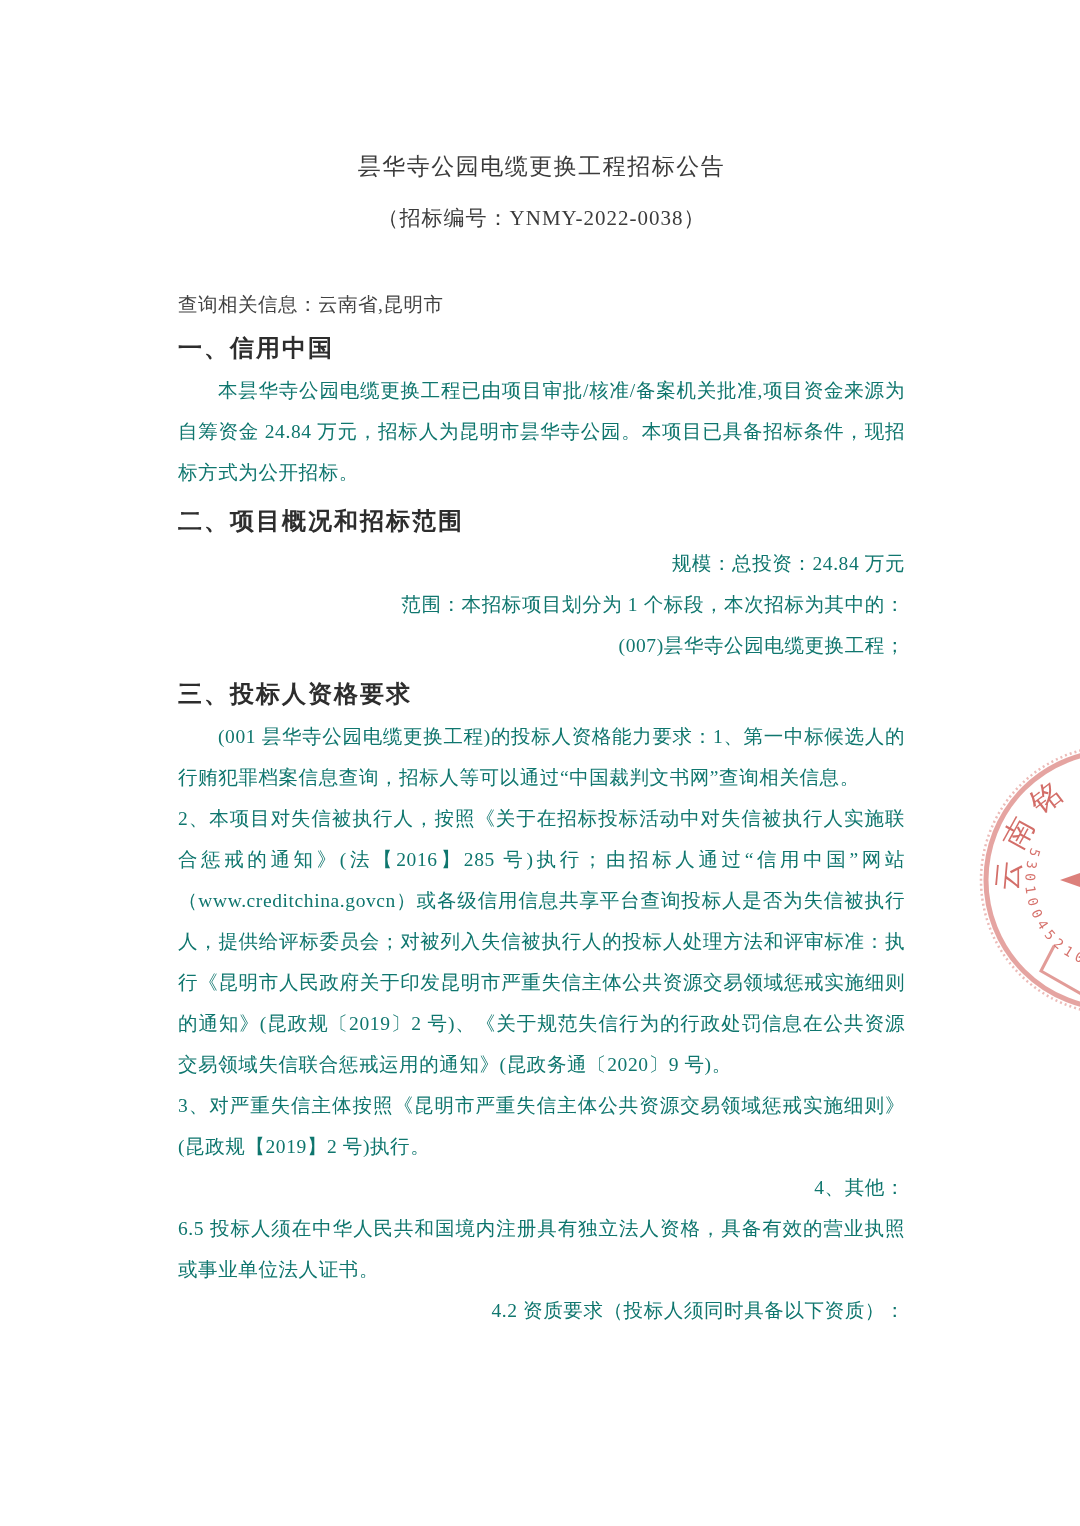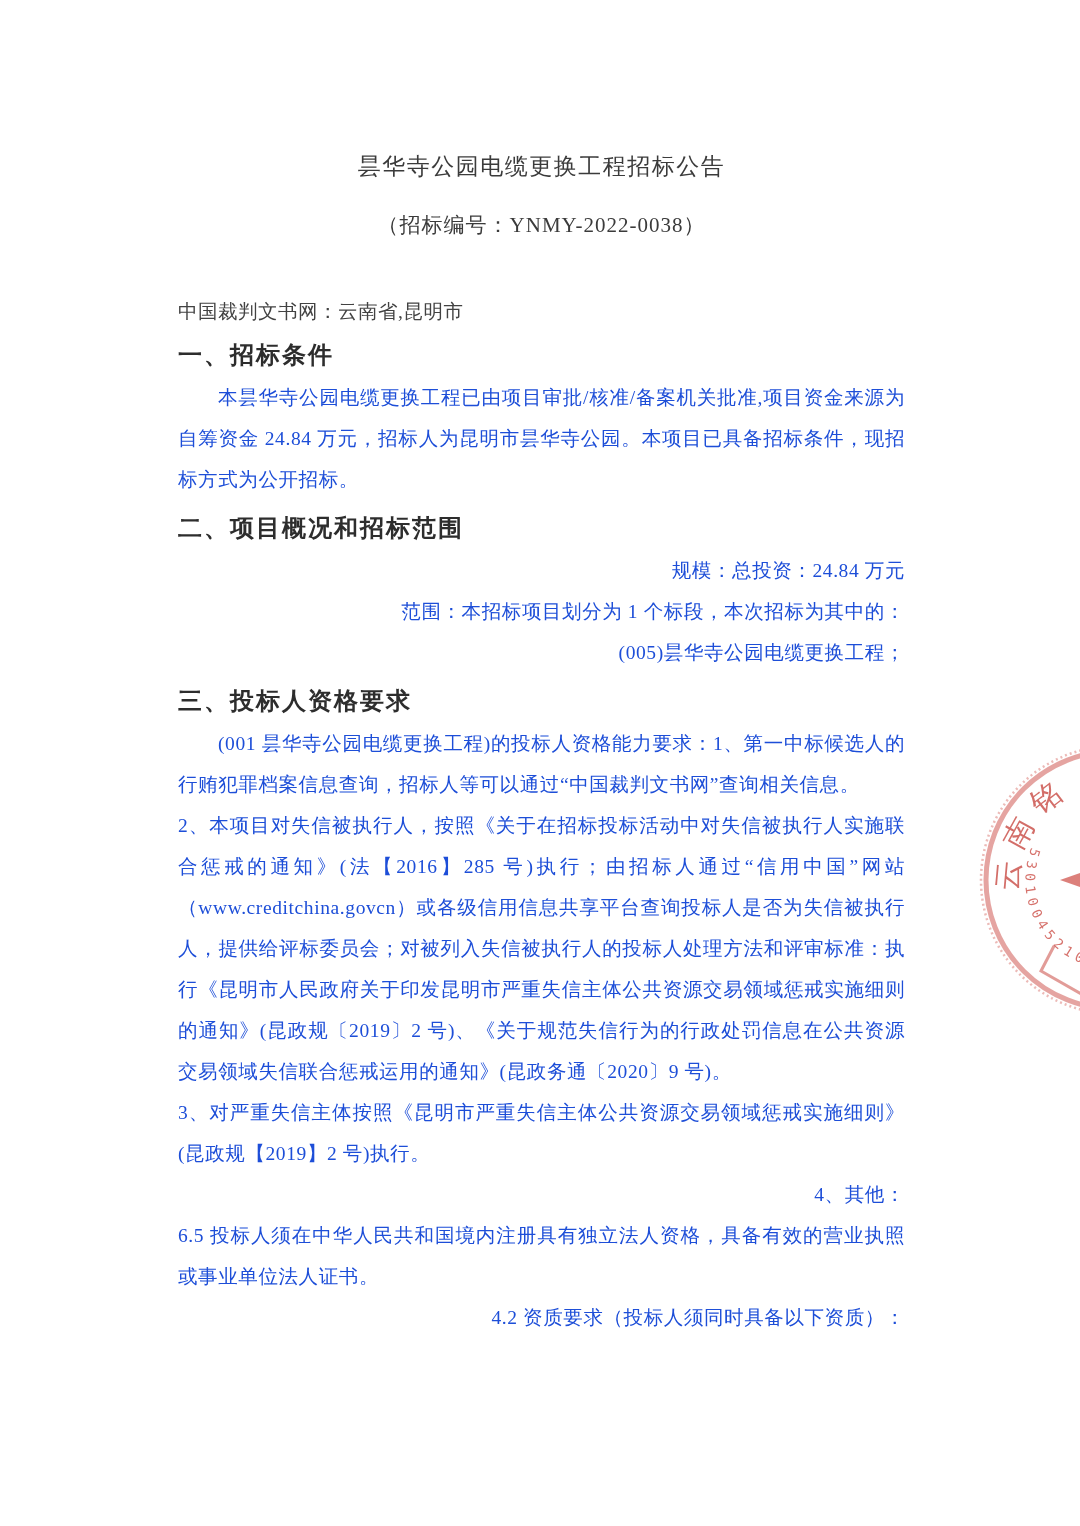--- a/index.html
+++ b/index.html
@@ -19,21 +19,21 @@
   }
   .doc-title{
     margin-top:150px;
     text-align:center;
     font-size:23px;
     line-height:34px;
     letter-spacing:1.5px;
     color:#3b3b3b;
   }
   .doc-subtitle{
-    margin-top:25px;
+    margin-top:18px;
     text-align:center;
     font-size:21px;
     line-height:32px;
     letter-spacing:1px;
     color:#3b3b3b;
   }
   .location-line{
     margin-top:56px;
     font-size:19.5px;
     line-height:30px;
@@ -46,49 +46,49 @@
     line-height:34px;
     letter-spacing:2px;
     margin:11px 0 5px 0;
   }
   .para{
     font-size:19.5px;
     line-height:41px;
     letter-spacing:0.6px;
     margin:0;
     text-align:justify;
-    color:#1d4ed8;
+    color:#0f766e;
   }
   .para.indent{ text-indent:40px; }
   .para.single{ text-align:right; }
   
   .stamp{
     position:absolute;
     left:975px;top:740px;
     width:280px;height:280px;
   }
 </style>
 </head>
 <body>
 
 <div class="page">
   <div class="content">
 
     <div class="doc-title">昙华寺公园电缆更换工程招标公告</div>
     <div class="doc-subtitle">（招标编号：YNMY-2022-0038）</div>
 
-    <div class="location-line">中国裁判文书网：云南省,昆明市</div>
+    <div class="location-line">查询相关信息：云南省,昆明市</div>
 
-    <div class="sec-heading">一、招标条件</div>
+    <div class="sec-heading">一、信用中国</div>
     <p class="para indent">本昙华寺公园电缆更换工程已由项目审批/核准/备案机关批准,项目资金来源为自筹资金 24.84 万元，招标人为昆明市昙华寺公园。本项目已具备招标条件，现招标方式为公开招标。</p>
 
     <div class="sec-heading">二、项目概况和招标范围</div>
     <p class="para indent single">规模：总投资：24.84 万元</p>
     <p class="para indent single">范围：本招标项目划分为 1 个标段，本次招标为其中的：</p>
-    <p class="para indent single">(005)昙华寺公园电缆更换工程；</p>
+    <p class="para indent single">(007)昙华寺公园电缆更换工程；</p>
 
     <div class="sec-heading">三、投标人资格要求</div>
     <p class="para indent">(001 昙华寺公园电缆更换工程)的投标人资格能力要求：1、第一中标候选人的行贿犯罪档案信息查询，招标人等可以通过“中国裁判文书网”查询相关信息。</p>
     <p class="para">2、本项目对失信被执行人，按照《关于在招标投标活动中对失信被执行人实施联合惩戒的通知》(法【2016】285 号)执行；由招标人通过“信用中国”网站（www.creditchina.govcn）或各级信用信息共享平台查询投标人是否为失信被执行人，提供给评标委员会；对被列入失信被执行人的投标人处理方法和评审标准：执行《昆明市人民政府关于印发昆明市严重失信主体公共资源交易领域惩戒实施细则的通知》(昆政规〔2019〕2 号)、《关于规范失信行为的行政处罚信息在公共资源交易领域失信联合惩戒运用的通知》(昆政务通〔2020〕9 号)。</p>
     <p class="para">3、对严重失信主体按照《昆明市严重失信主体公共资源交易领域惩戒实施细则》(昆政规【2019】2 号)执行。</p>
     <p class="para single">4、其他：</p>
     <p class="para">6.5 投标人须在中华人民共和国境内注册具有独立法人资格，具备有效的营业执照或事业单位法人证书。</p>
     <p class="para single">4.2 资质要求（投标人须同时具备以下资质）：</p>
 
   </div>

